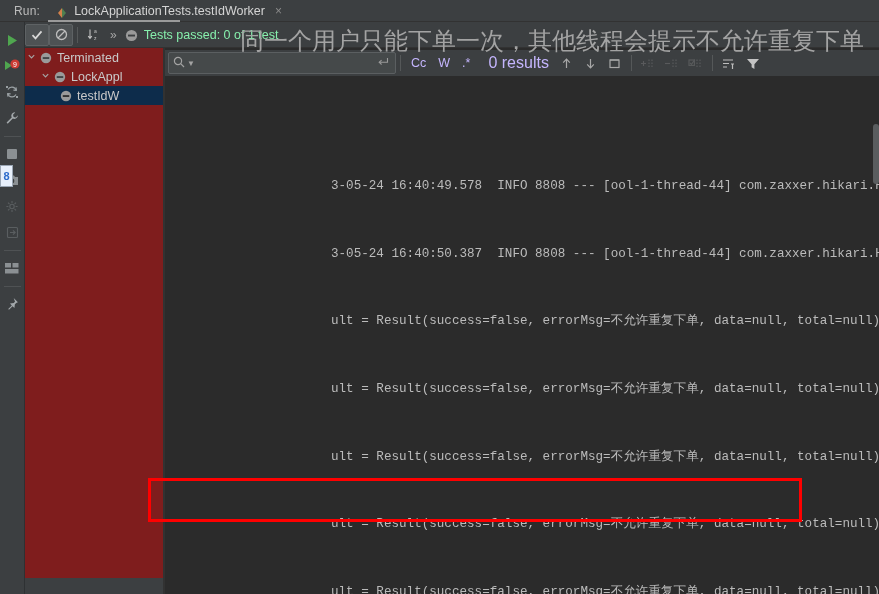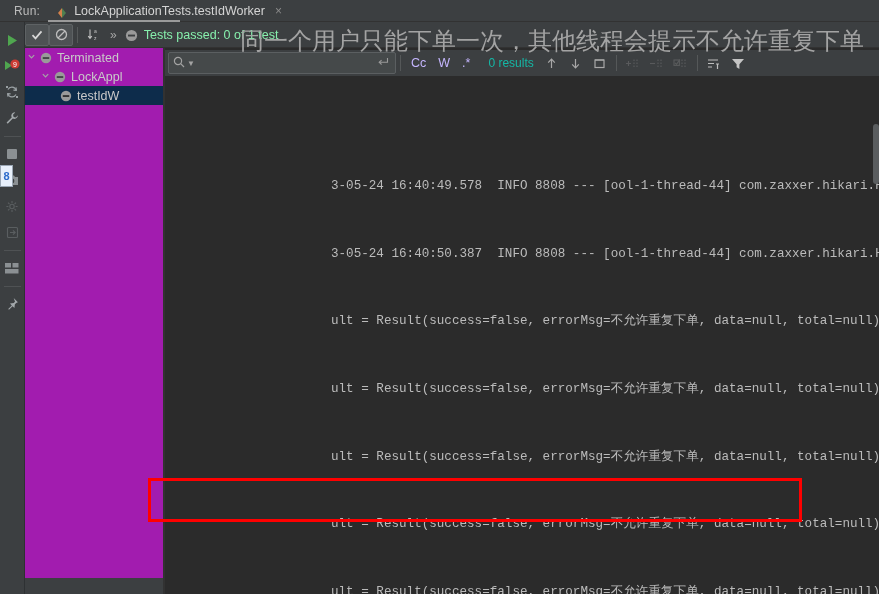--- a/index.html
+++ b/index.html
@@ -70,21 +70,21 @@
   .tsep { width: 1px; height: 16px; background: #555859; margin: 0 4px; }
   .chev { color: #a6a6a6; font-size: 12px; padding: 0 4px; }
   .teststatus {
     color: #86efac; font-size: 12.5px; margin-left: 4px;
     display: flex; align-items: flex-end; gap: 6px;
   }
 
   
   .treepanel {
     position: absolute; left: 25px; top: 48px; width: 138px; height: 530px;
-    background: #a21caf;
+    background: #7f1d1d;
   }
   .trow {
     height: 19px; display: flex; align-items: center;
     font-size: 12.5px; color: #c9c9c9; white-space: nowrap;
     overflow: hidden;
   }
   .trow.sel { background: #0d2c4b; }
   .tarrow { width: 13px; text-align: center; color: #a5a5a5; font-size: 9px; }
   .ticon { width: 15px; display: flex; align-items: center; justify-content: center; }
 
@@ -112,21 +112,21 @@
   }
   .searchfield .sicon { color: #a3a3a3; font-size: 11px; margin-right: 2px; }
   .searchfield input {
     flex: 1; background: transparent; border: none; outline: none;
     color: #cfcfcf; font-size: 12px; font-family: "Liberation Sans", sans-serif;
   }
   .sopt {
     color: #c4b5fd; font-size: 12.5px; padding: 0 6px; height: 20px;
     display: flex; align-items: center;
   }
-  .results { color: #14b8a6; font-size: 12px; margin: 0 6px 0 12px; }
+  .results { color: #c4b5fd; font-size: 16px; margin: 0 6px 0 12px; }
   .ibtn {
     width: 24px; height: 22px; display: flex; align-items: center; justify-content: center;
   }
   .ibtn.dim { opacity: .36; }
 
   
   .loglines {
     position: absolute; left: 165px; top: 76px; width: 714px; height: 518px;
     font-family: "Liberation Mono", monospace;
     font-size: 12.6px;

